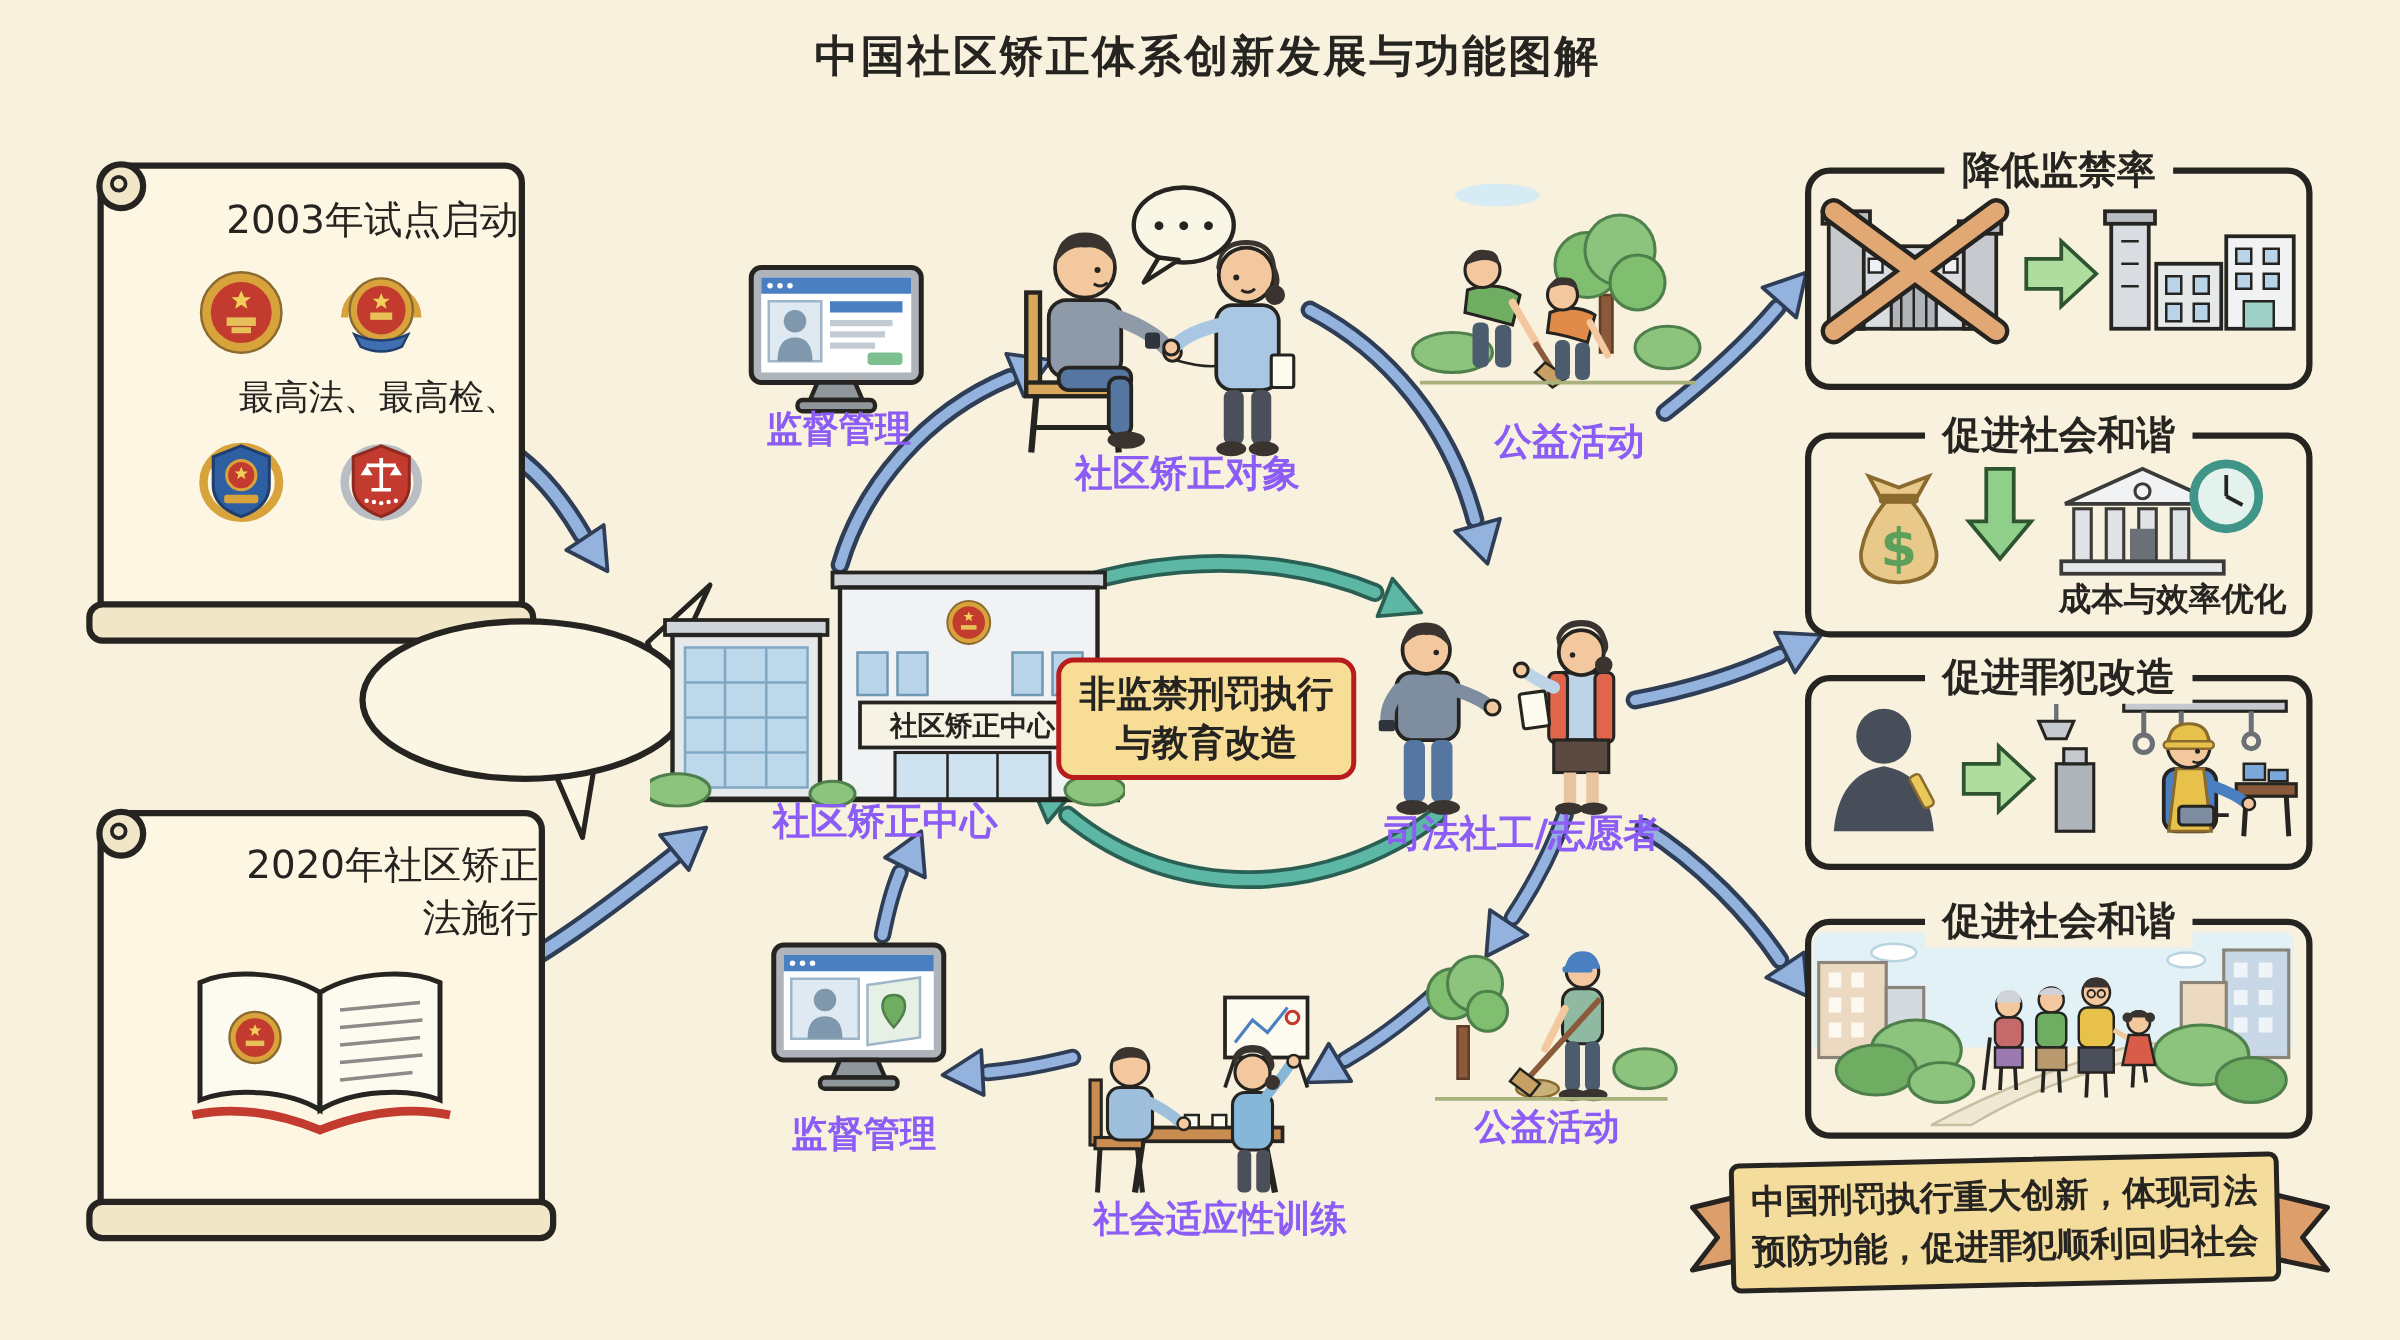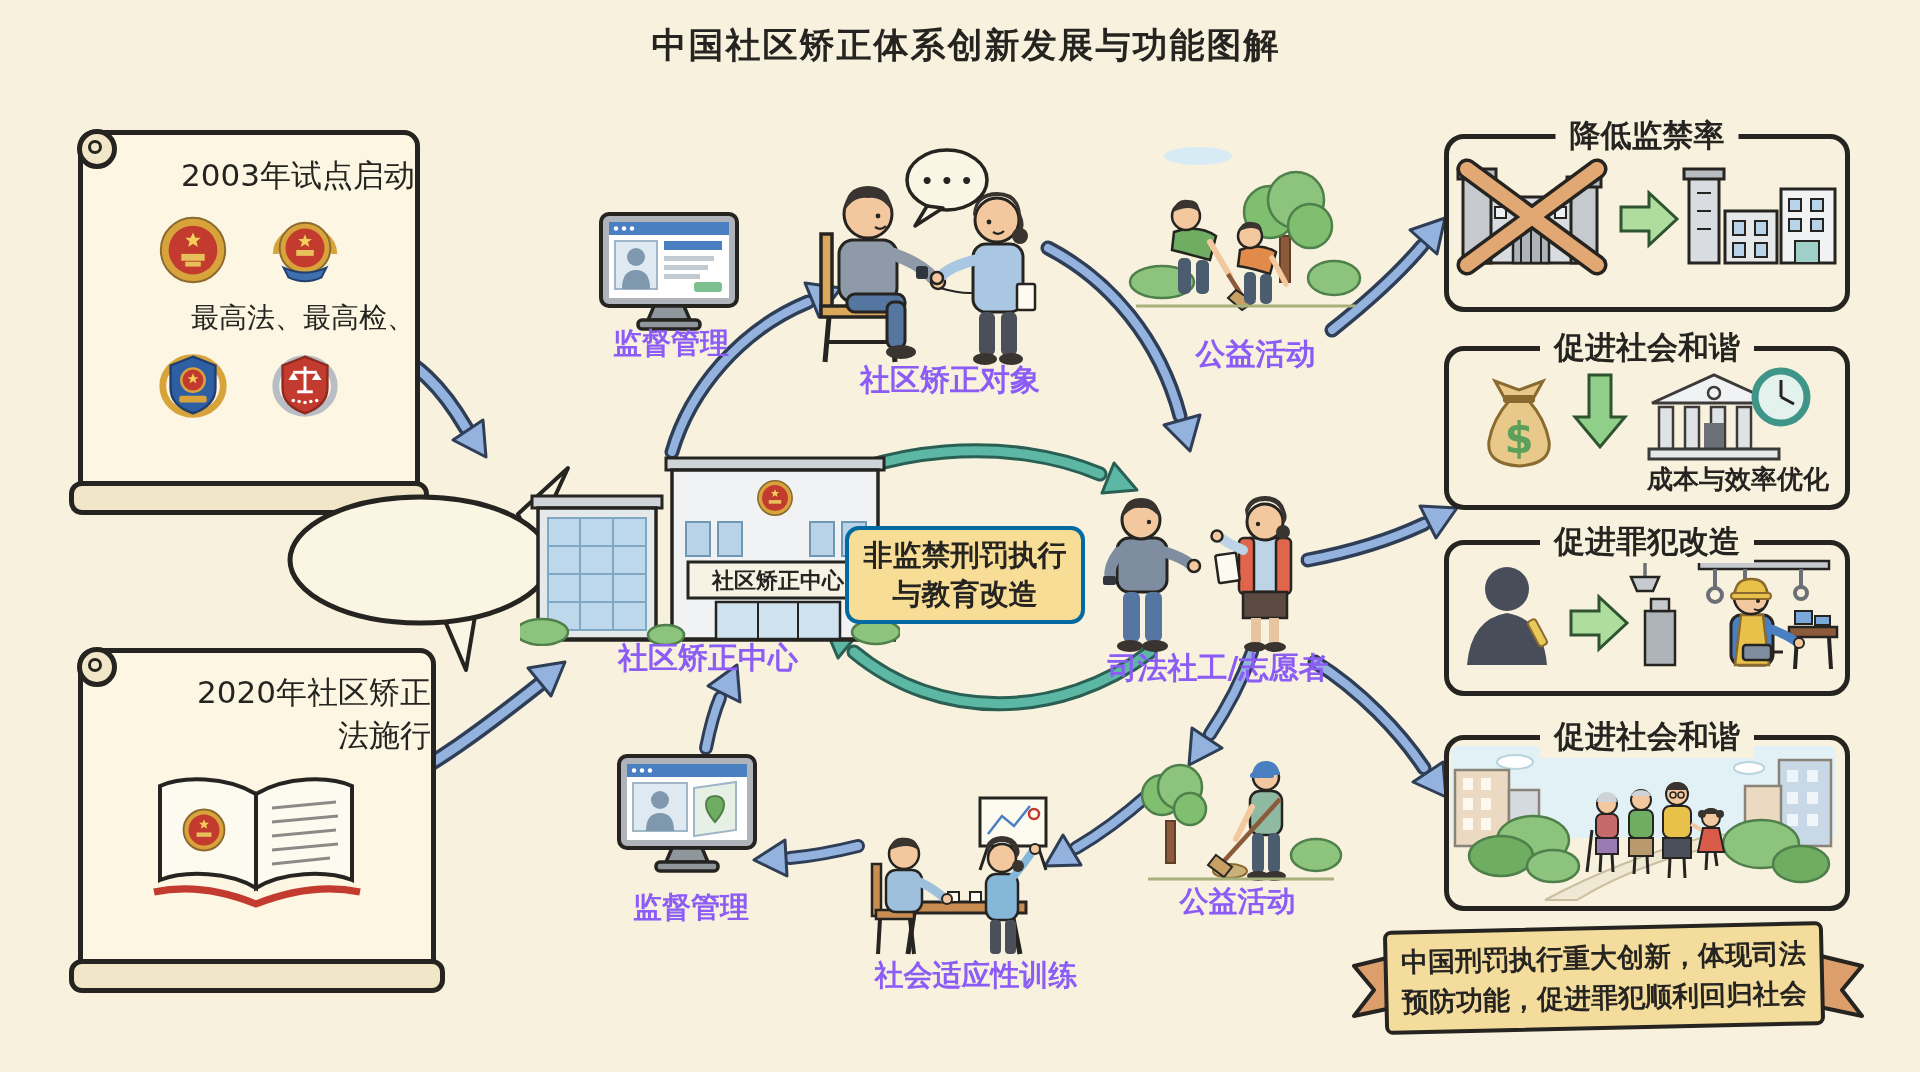--- a/index.html
+++ b/index.html
@@ -10,21 +10,21 @@
   .scroll{position:absolute;background:#fcf6e3;border:5px solid #262420;border-radius:16px;}
   .scroll-roll{position:absolute;left:-14px;right:-14px;bottom:-14px;height:24px;background:#f1e6c8;
                border:5px solid #262420;border-radius:13px;}
   .scroll-curl{position:absolute;width:30px;height:30px;border:5px solid #262420;border-radius:50%;
                background:#f1e6c8;top:-6px;left:-6px;}
   .scroll-curl i{position:absolute;width:8px;height:8px;border:3px solid #262420;border-radius:50%;
                  top:6px;left:6px;}
   .scroll-title{font-weight:400;text-align:right;}
   .badge-row{display:flex;justify-content:center;gap:34px;}
   .bubble-text{position:absolute;font-weight:700;text-align:center;line-height:1.3;}
-  .core-box{position:absolute;background:#f7dd96;border:4px solid #0369a1;border-radius:14px;
+  .core-box{position:absolute;background:#f7dd96;border:4px solid #b91c1c;border-radius:14px;
             display:flex;flex-direction:column;justify-content:center;text-align:center;
             font-weight:700;line-height:1.35;}
   .panel{position:absolute;border:5px solid #262420;border-radius:20px;}
   .panel-title{position:absolute;top:-24px;left:50%;transform:translateX(-50%);background:#f8f1dd;
                padding:0 14px;font-size:31px;font-weight:700;white-space:nowrap;}
   .panel-caption{position:absolute;right:16px;bottom:8px;font-size:26px;font-weight:700;}
   .banner{position:absolute;background:#f3dc9c;border:4px solid #262420;border-radius:8px;
           transform:rotate(-1.3deg);display:flex;flex-direction:column;justify-content:center;
           text-align:center;font-size:27px;font-weight:700;line-height:1.5;}
   .page-title{position:absolute;top:22px;left:6px;width:100%;text-align:center;font-size:35px;

